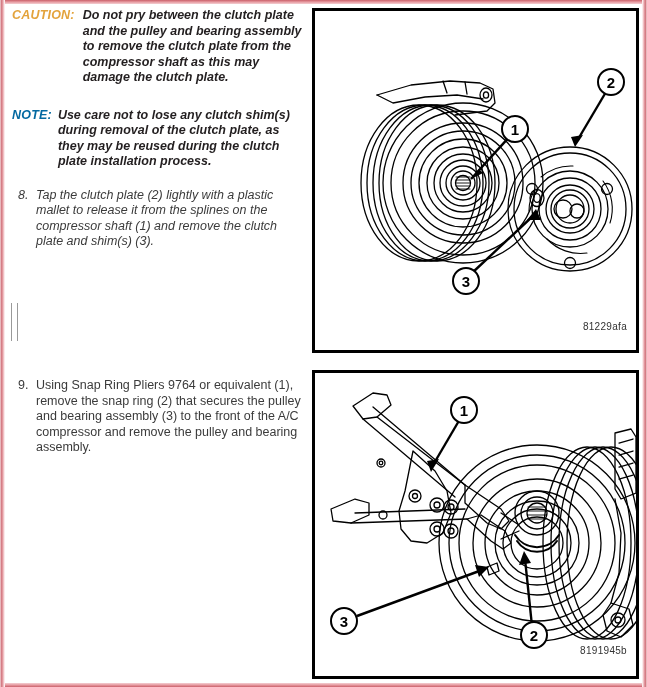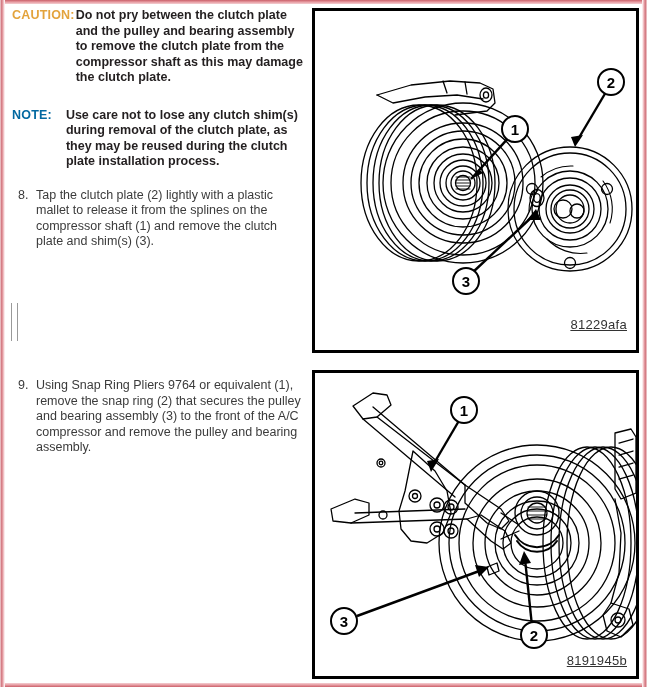--- a/index.html
+++ b/index.html
@@ -59,20 +59,21 @@
     border-right: 1px solid #9a9a9a;
     background: #ffffff;
   }
 
   
   .text-column {
     position: absolute;
     left: 12px;
     top: 8px;
     width: 292px;
+    font-style: italic;
   }
   .admonition {
     display: flex;
     align-items: flex-start;
     margin-bottom: 18px;
   }
   .admon-label {
     flex: 0 0 auto;
     font-weight: bold;
     font-size: 12.5px;
@@ -81,22 +82,22 @@
     white-space: nowrap;
   }
   .admon-label.caution { color: #e3a33c; }
   .admon-label.note    { color: #0369a1; }
   .admon-body {
     font-weight: bold;
     font-size: 12.5px;
     line-height: 15.5px;
     color: #231f20;
   }
-  .caution-wrap .admon-body { margin-left: 1px; }
-  .note-wrap .admon-body { margin-left: 14px; }
+  .caution-wrap .admon-body { margin-left: 8px; }
+  .note-wrap .admon-body { margin-left: 6px; }
 
   .step {
     display: flex;
     align-items: flex-start;
     font-size: 12.5px;
     line-height: 15.5px;
     color: #3b3b3b;
   }
   .step-num {
     flex: 0 0 24px;
@@ -134,28 +135,27 @@
     width: 327px;
     height: 309px;
   }
   .panel svg {
     display: block;
     width: 100%;
     height: 100%;
   }
   .fig-id {
     position: absolute;
-    font-size: 13px;
+    font-size: 10px;
     color: #333333;
     letter-spacing: 0.3px;
     font-family: "Liberation Sans", sans-serif;
-    text-decoration: underline;
   }
   #fig-id-1 { right: 9px; bottom: 18px; }
-  #fig-id-2 { right: 9px; bottom: 8px; }
+  #fig-id-2 { right: 9px; bottom: 20px; }
 </style>
 </head>
 <body>
 
 <div id="page">
 
   <div class="page-border-top"></div>
   <div class="page-border-bottom"></div>
   <div class="page-border-left"></div>
   <div class="page-border-right"></div>

